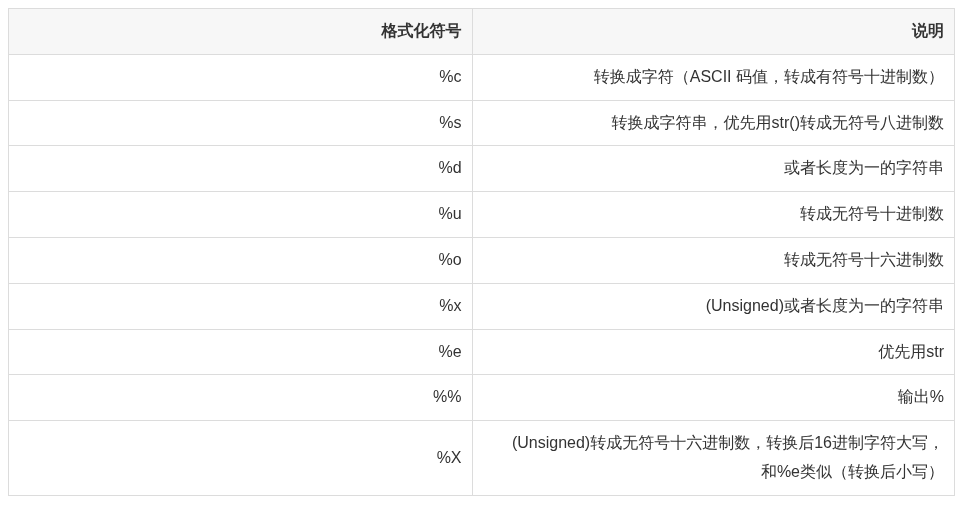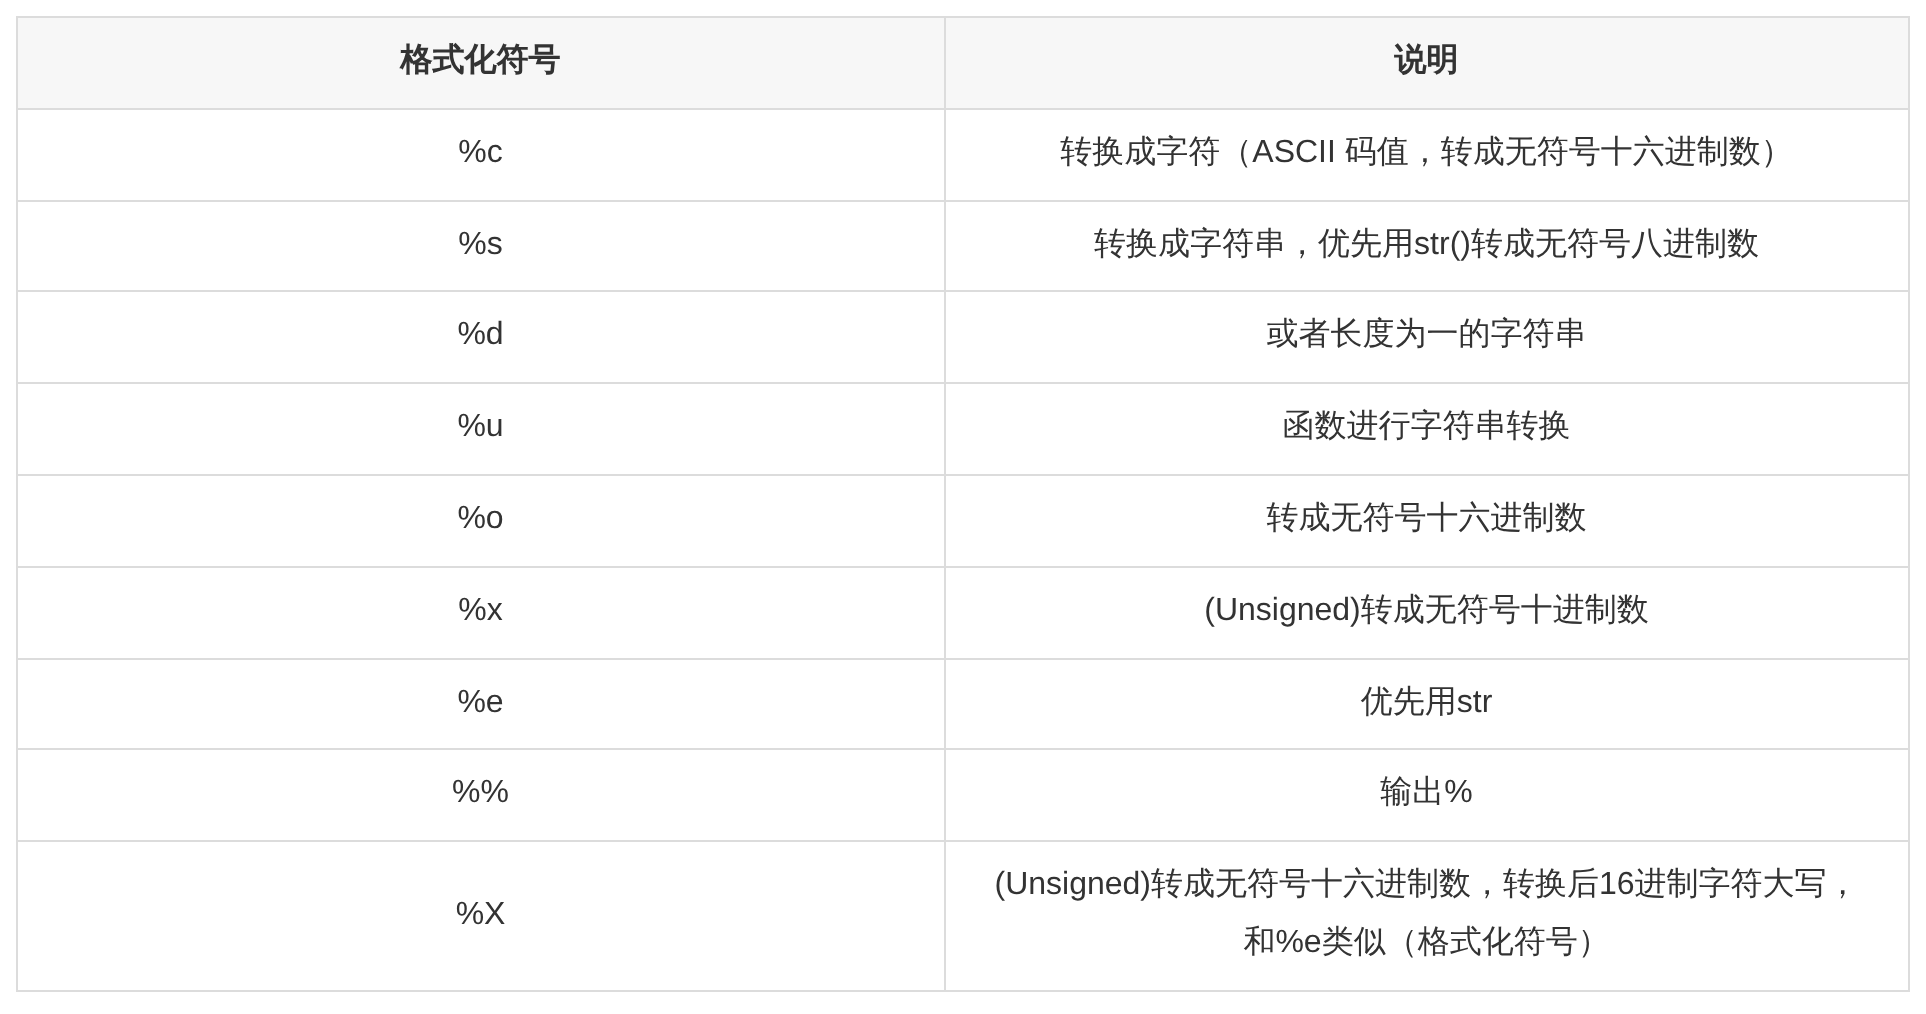--- a/index.html
+++ b/index.html
@@ -14,21 +14,21 @@
     width: 947px;
   }
   table {
     width: 100%;
     border-collapse: collapse;
     table-layout: fixed;
   }
   th, td {
     border: 1px solid #dcdcdc;
     padding: 8px 10px;
-    text-align: center;
+    text-align: right;
     vertical-align: middle;
     line-height: 1.8;
     word-break: break-word;
     margin-left: 39px;
   }
   th {
     background: #f7f7f7;
     font-weight: 700;
     color: #333;
   }
@@ -46,49 +46,49 @@
     </colgroup>
     <thead>
       <tr>
         <th>格式化符号</th>
         <th>说明</th>
       </tr>
     </thead>
     <tbody>
       <tr>
         <td>%c</td>
-        <td>转换成字符（ASCII 码值，转成无符号十六进制数）</td>
+        <td>转换成字符（ASCII 码值，转成有符号十进制数）</td>
       </tr>
       <tr>
         <td>%s</td>
         <td>转换成字符串，优先用str()转成无符号八进制数</td>
       </tr>
       <tr>
         <td>%d</td>
         <td>或者长度为一的字符串</td>
       </tr>
       <tr>
         <td>%u</td>
-        <td>函数进行字符串转换</td>
+        <td>转成无符号十进制数</td>
       </tr>
       <tr>
         <td>%o</td>
         <td>转成无符号十六进制数</td>
       </tr>
       <tr>
         <td>%x</td>
-        <td>(Unsigned)转成无符号十进制数</td>
+        <td>(Unsigned)或者长度为一的字符串</td>
       </tr>
       <tr>
         <td>%e</td>
         <td>优先用str</td>
       </tr>
       <tr>
         <td>%%</td>
         <td>输出%</td>
       </tr>
       <tr>
         <td>%X</td>
-        <td>(Unsigned)转成无符号十六进制数，转换后16进制字符大写，和%e类似（格式化符号）</td>
+        <td>(Unsigned)转成无符号十六进制数，转换后16进制字符大写，和%e类似（转换后小写）</td>
       </tr>
     </tbody>
   </table>
 </div>
 
 </body></html>

